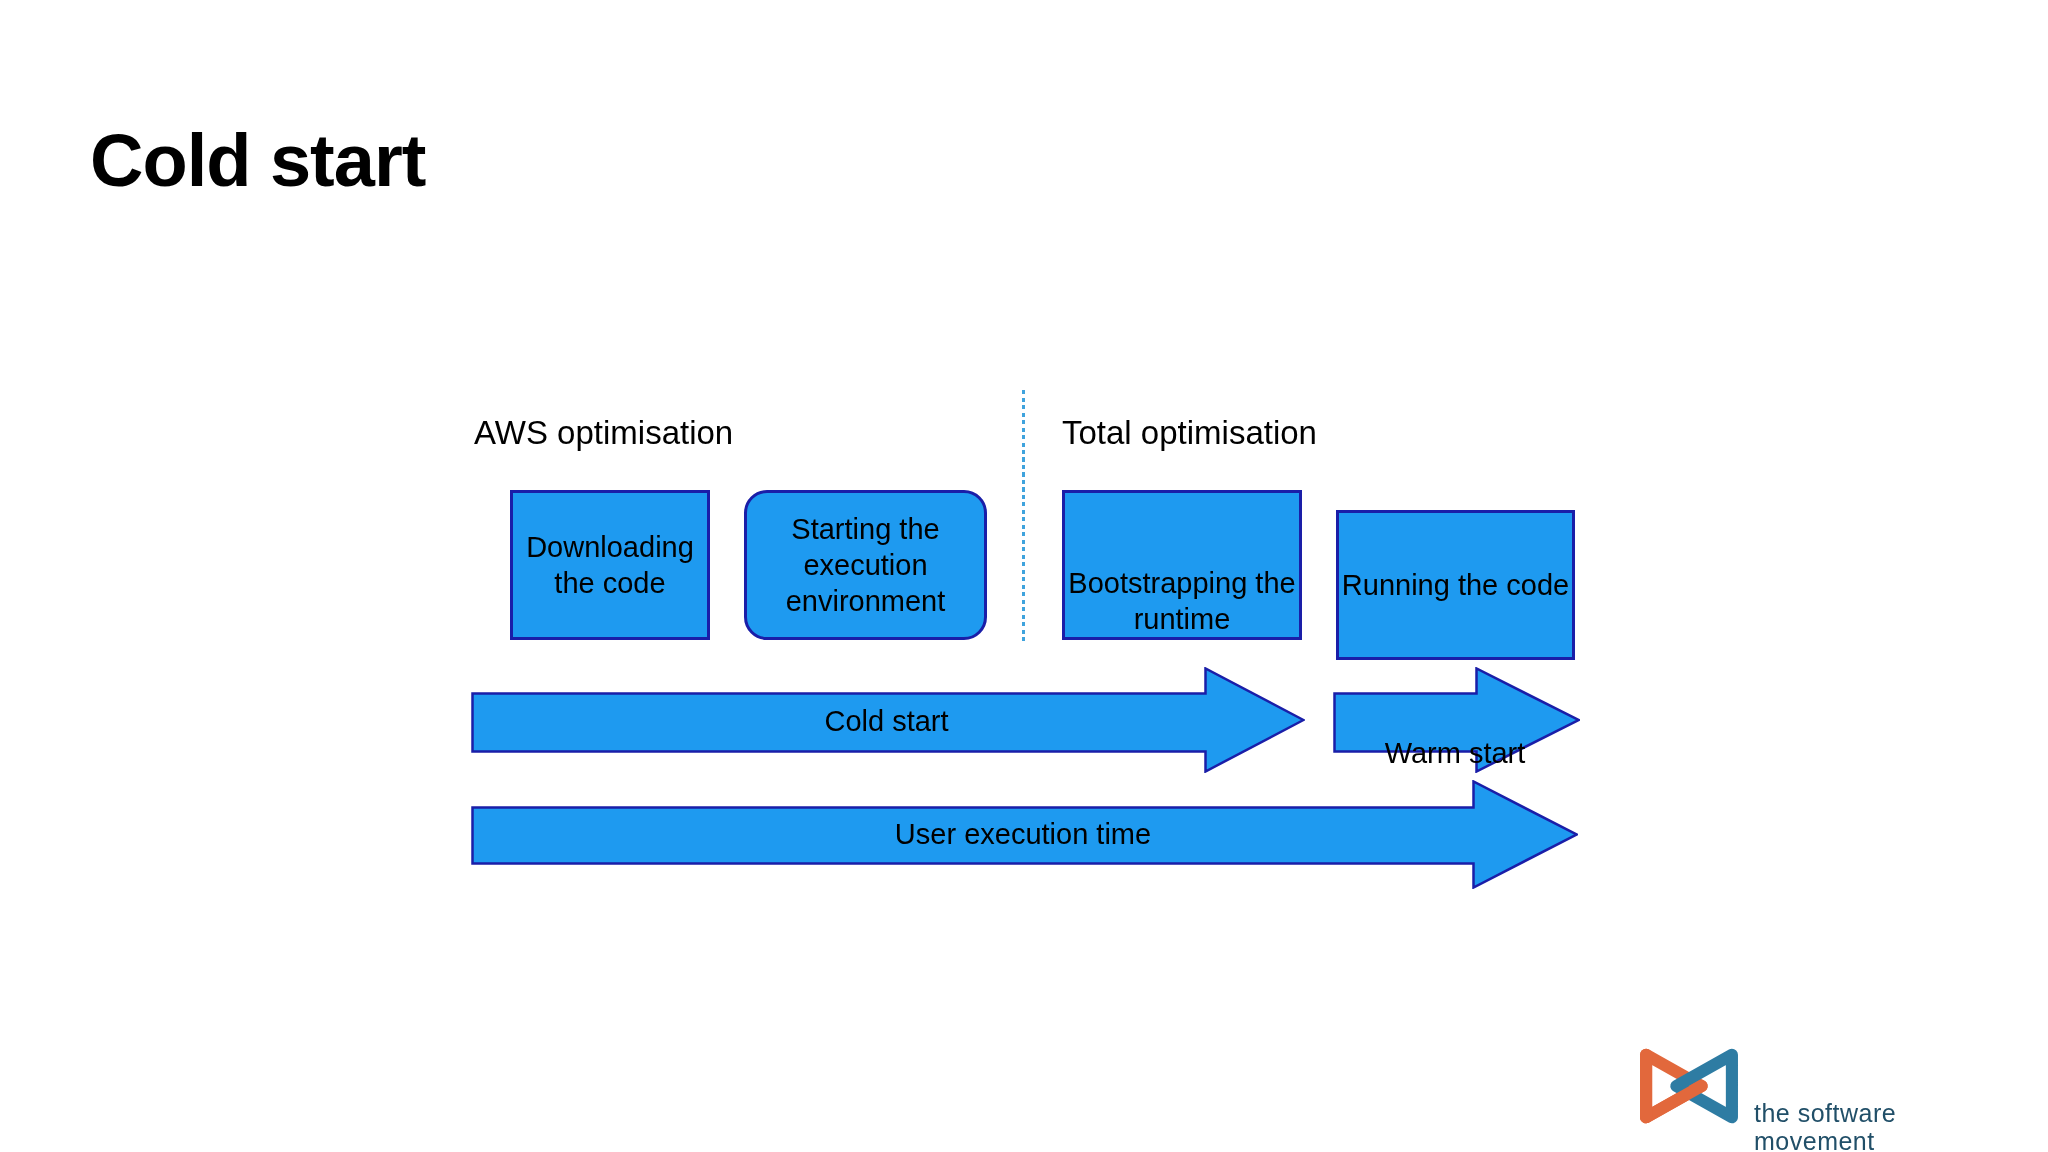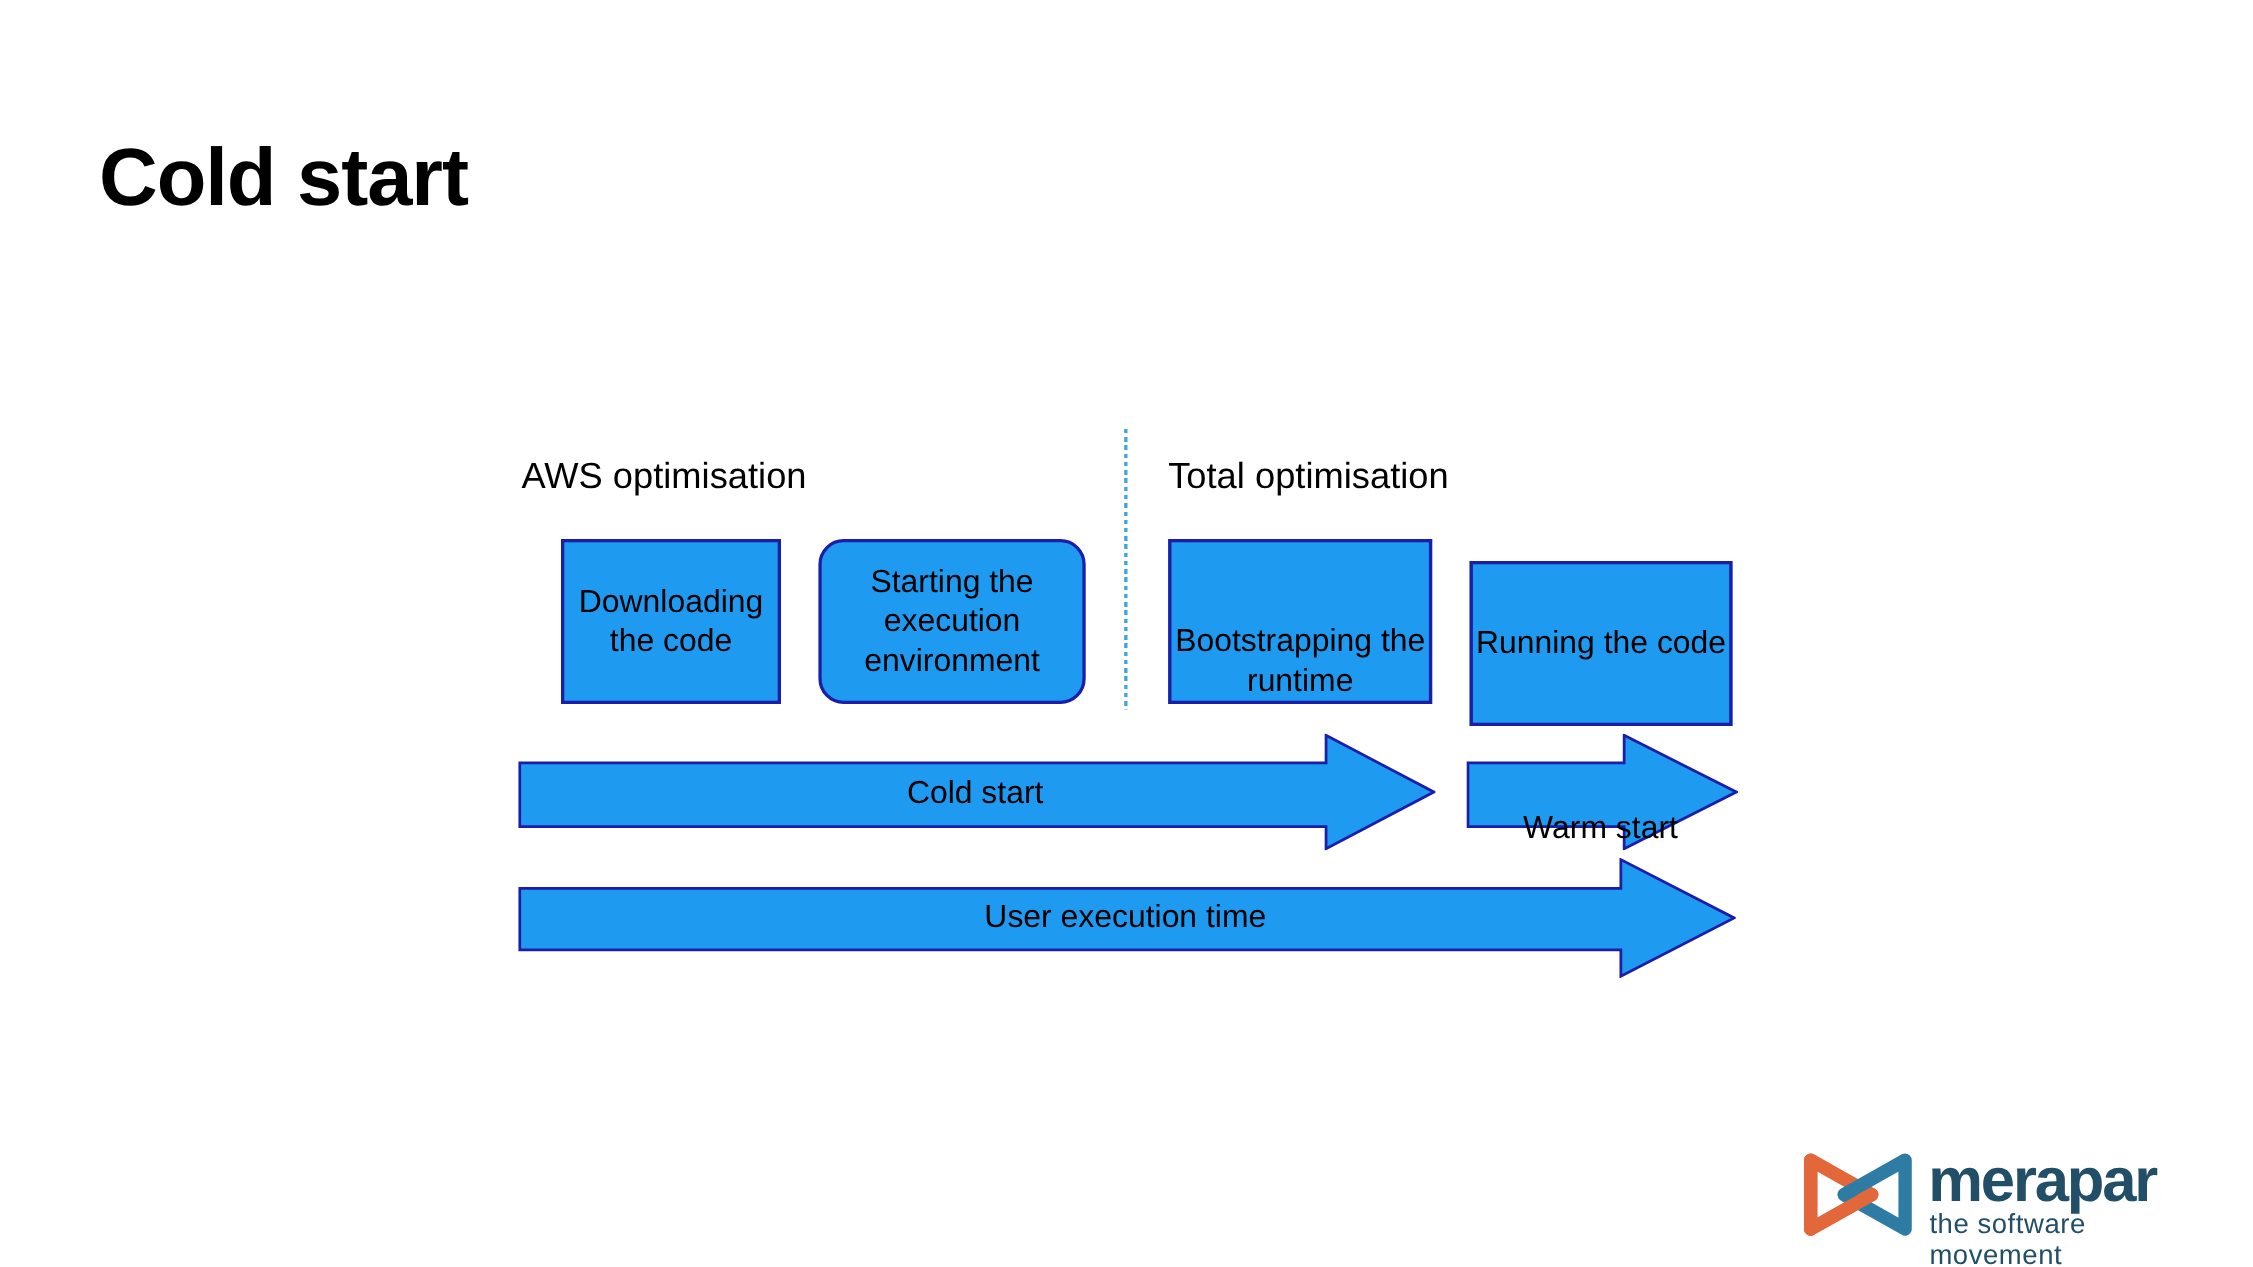--- a/index.html
+++ b/index.html
@@ -116,15 +116,14 @@
 </div>
 <div class="abs arrow-label" id="total-label">User execution time</div>
 
 <div class="abs logo">
   <svg class="logo-icon" width="104" height="86" viewBox="0 0 103 84">
     <path d="M 9,11 L 64,42 L 9,73 Z" fill="none" stroke="#e2683c" stroke-width="12" stroke-linejoin="round" stroke-linecap="round"></path>
     <path d="M 94,11 L 39,42 L 94,73 Z" fill="none" stroke="#2e7ca3" stroke-width="12" stroke-linejoin="round" stroke-linecap="round"></path>
     <path d="M 64,42 L 9,73" fill="none" stroke="#e2683c" stroke-width="12" stroke-linecap="round"></path>
     <path d="M 9,73 L 9,11" fill="none" stroke="#e2683c" stroke-width="12" stroke-linejoin="round" stroke-linecap="round"></path>
   </svg>
-  <div class="logo-wordmark">merapar</div>
   <div class="logo-tagline">the software movement</div>
 </div>
 
 </body></html>

